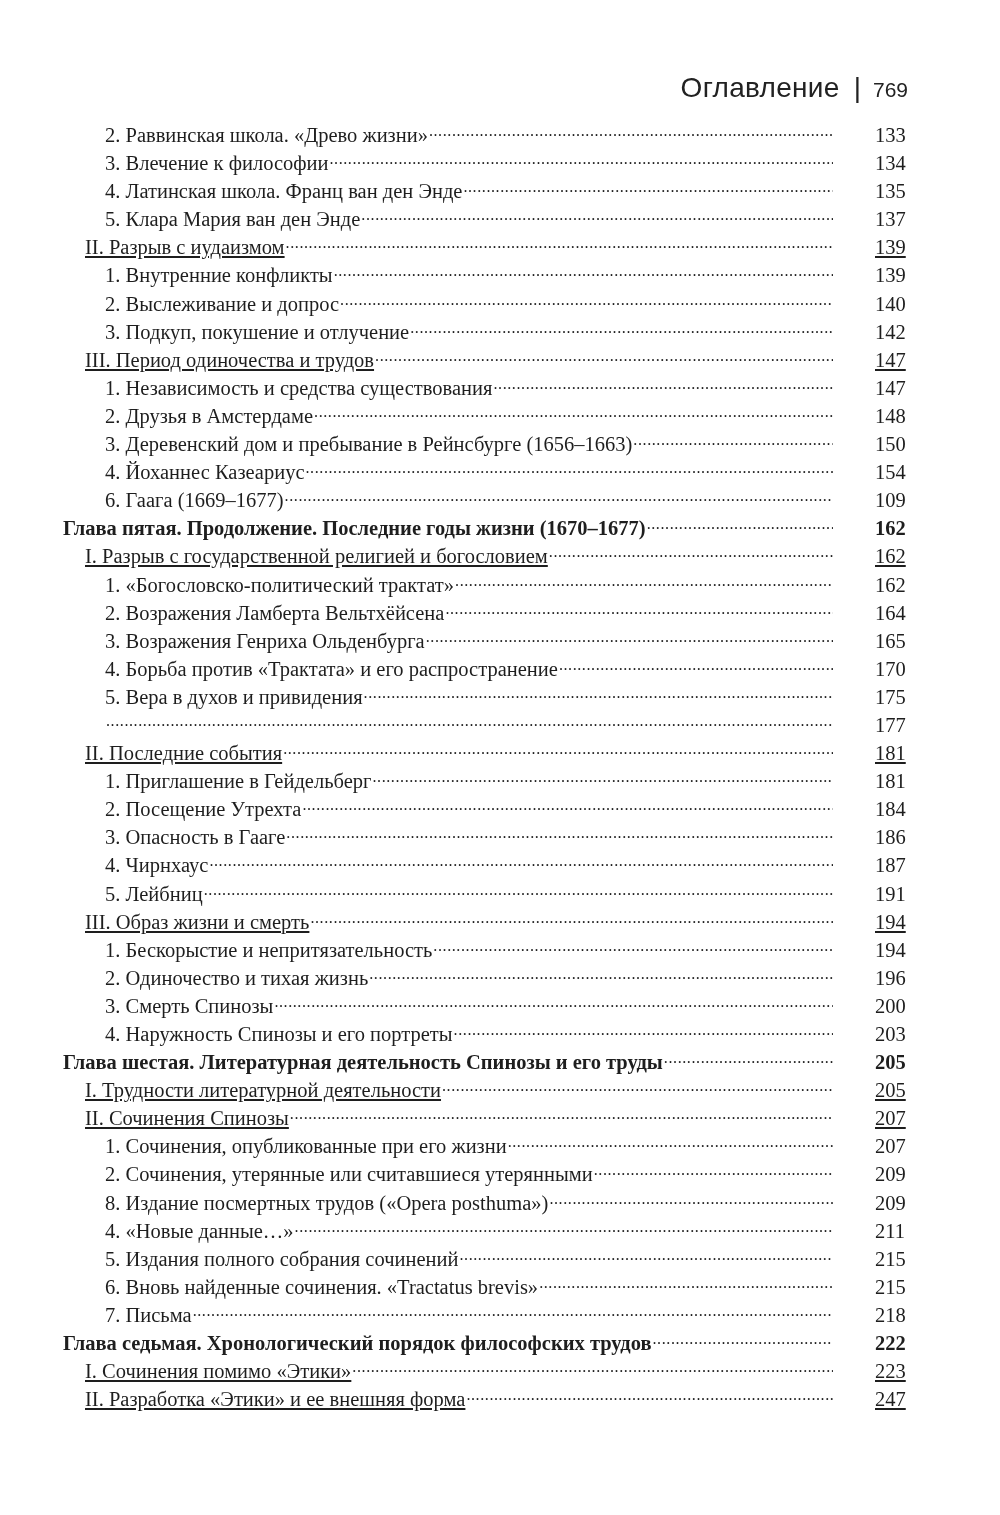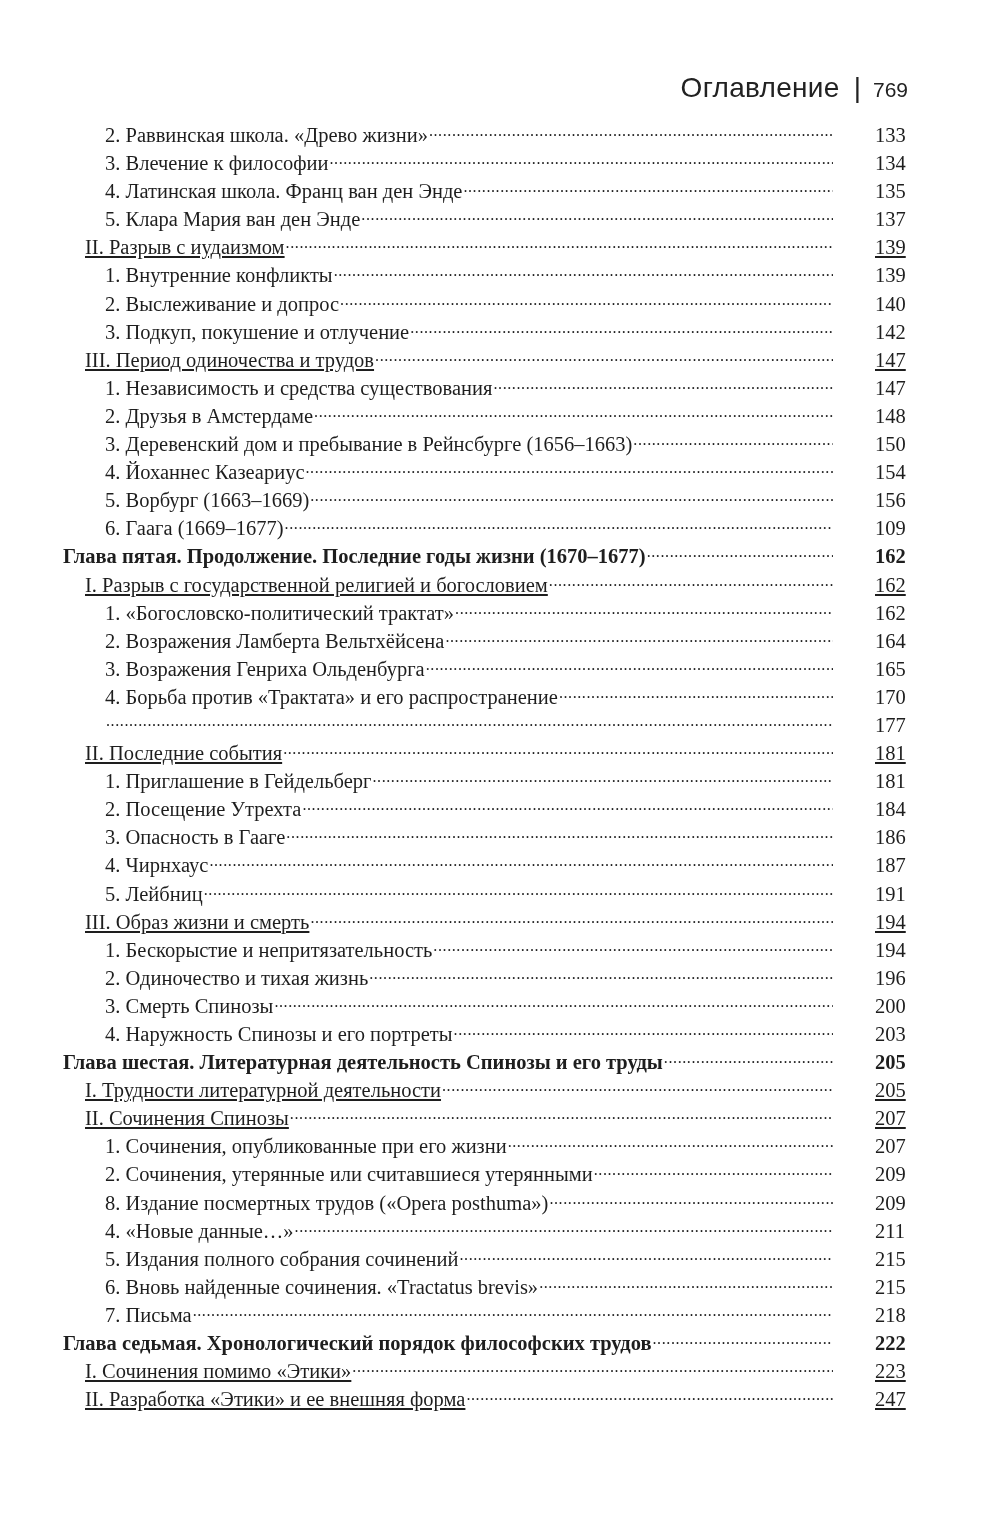--- a/index.html
+++ b/index.html
@@ -148,25 +148,20 @@
       <span class="label">3. Деревенский дом и пребывание в Рейнсбурге (1656–1663)</span>
       <span class="leader"></span>
       <span class="page">150</span>
     </div>
     <div class="toc-row level-2">
       <span class="label">4. Йоханнес Казеариус</span>
       <span class="leader"></span>
       <span class="page">154</span>
     </div>
     <div class="toc-row level-2">
-      <span class="label">5. Ворбург (1663–1669)</span>
-      <span class="leader"></span>
-      <span class="page">156</span>
-    </div>
-    <div class="toc-row level-2">
       <span class="label">6. Гаага (1669–1677)</span>
       <span class="leader"></span>
       <span class="page">109</span>
     </div>
     <div class="toc-row level-0">
       <span class="label">Глава пятая. Продолжение. Последние годы жизни (1670–1677)</span>
       <span class="leader"></span>
       <span class="page">162</span>
     </div>
     <div class="toc-row level-1">
@@ -186,20 +181,25 @@
     </div>
     <div class="toc-row level-2">
       <span class="label">3. Возражения Генриха Ольденбурга</span>
       <span class="leader"></span>
       <span class="page">165</span>
     </div>
     <div class="toc-row level-2">
       <span class="label">4. Борьба против «Трактата» и его распространение</span>
       <span class="leader"></span>
       <span class="page">170</span>
+    </div>
+    <div class="toc-row level-2">
+      <span class="label">5. Вера в духов и привидения</span>
+      <span class="leader"></span>
+      <span class="page">175</span>
     </div>
     <div class="toc-row level-2">
       <span class="leader"></span>
       <span class="page">177</span>
     </div>
     <div class="toc-row level-1">
       <span class="label">II. Последние события</span>
       <span class="leader"></span>
       <span class="page">181</span>
     </div>

